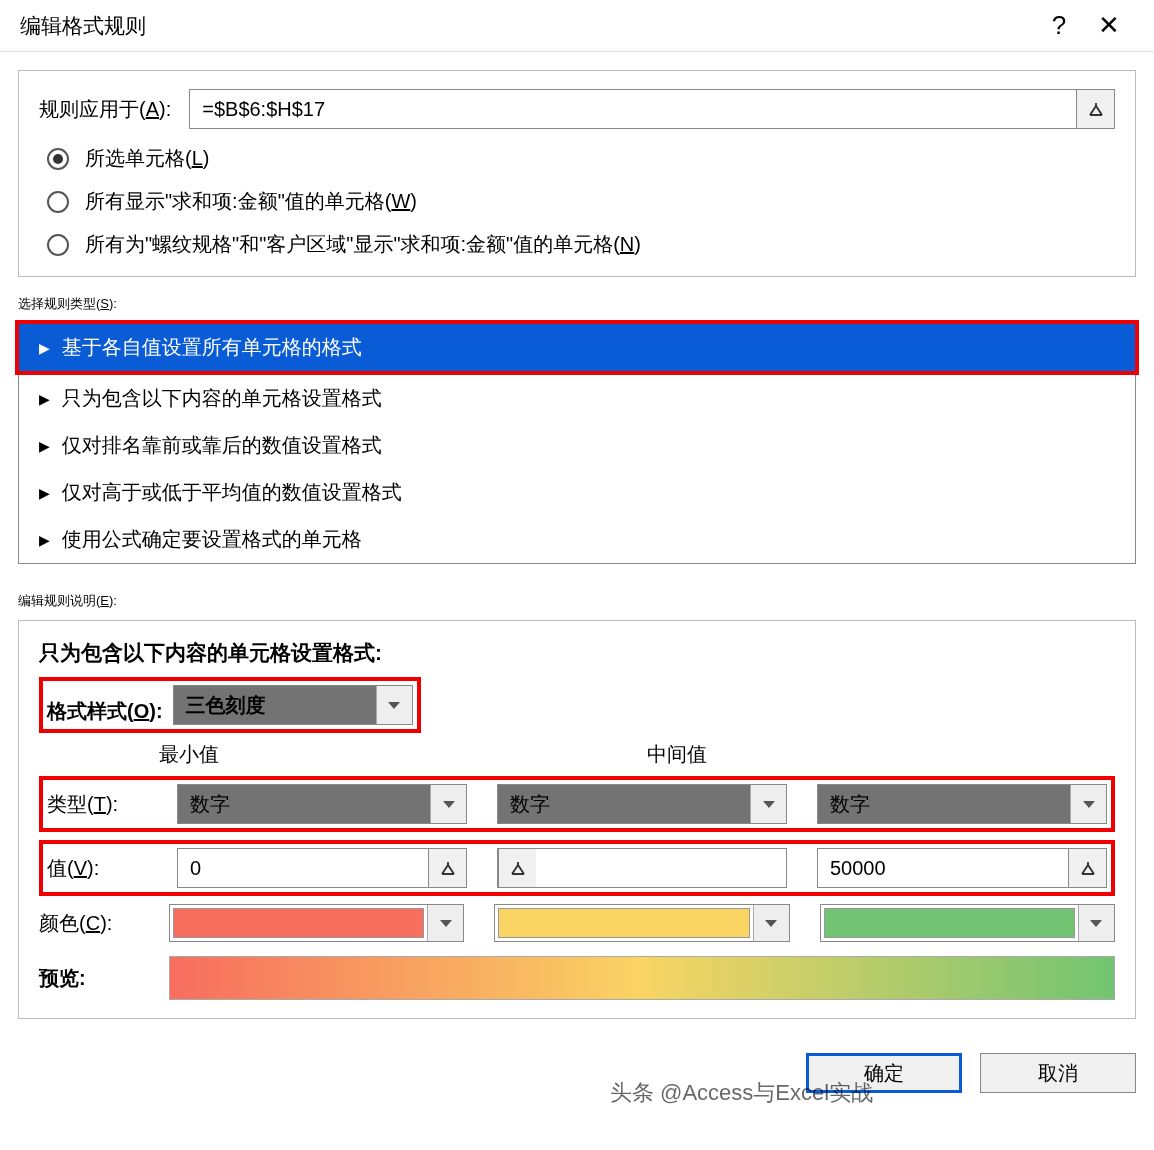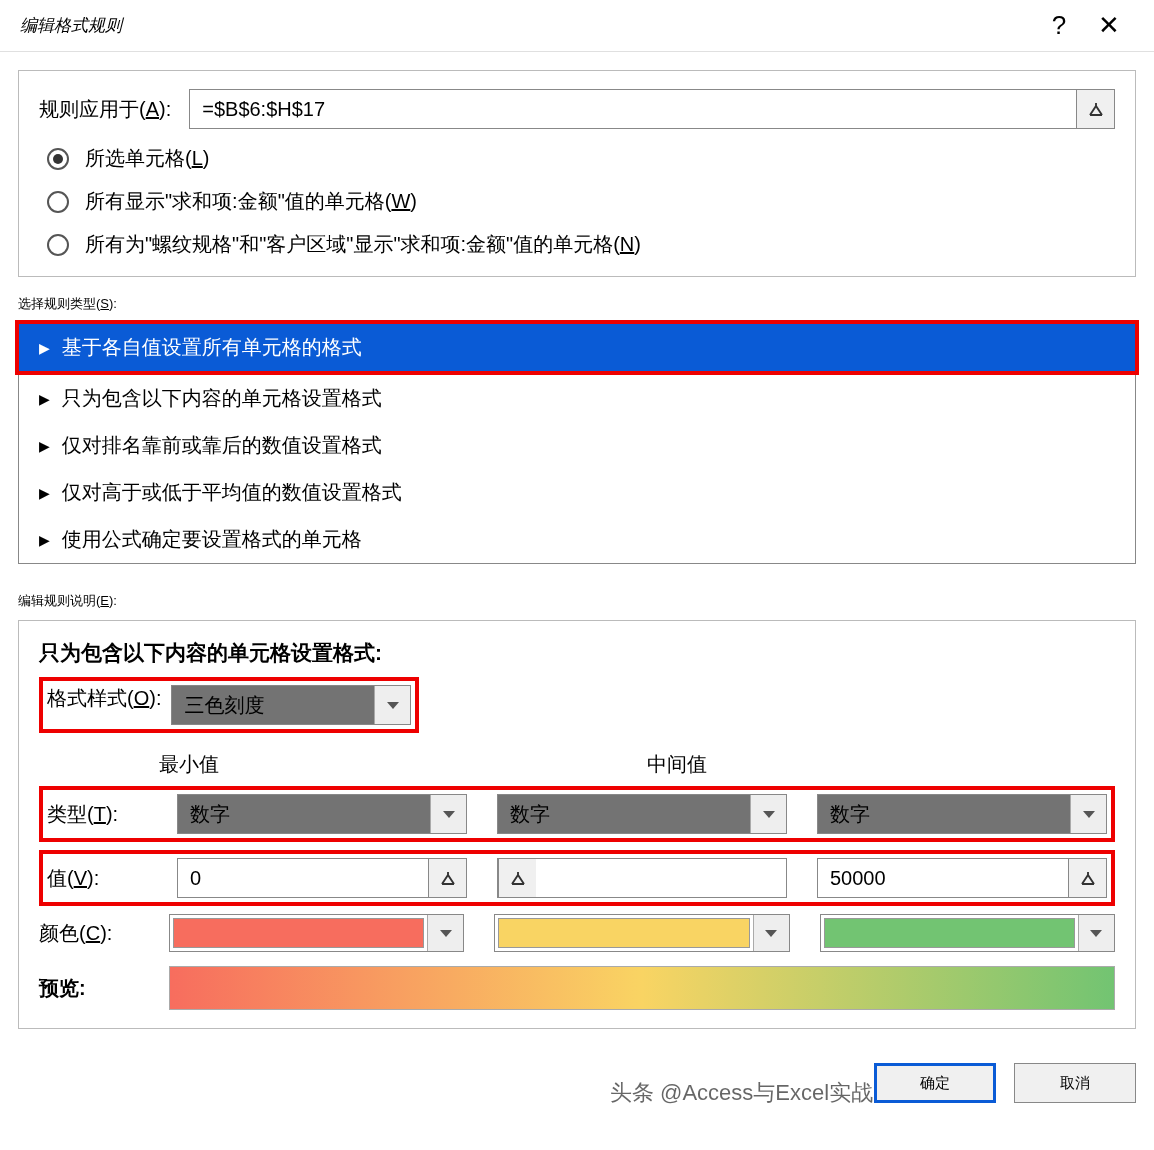--- a/index.html
+++ b/index.html
@@ -9,21 +9,21 @@
       background: #fff;
       width: 1154px;
     }
     .titlebar {
       display: flex;
       align-items: center;
       padding: 12px 20px;
       height: 52px;
       border-bottom: 1px solid #e0e0e0;
     }
-    .titlebar .title { flex: 1; font-size: 17px; font-style: italic; }
+    .titlebar .title { flex: 1; font-size: 21px; }
     .titlebar .btn {
       width: 50px; height: 40px;
       display: flex; align-items: center; justify-content: center;
       font-size: 26px; font-weight: 300;
       cursor: pointer;
     }
     .section {
       margin: 18px;
       padding: 18px 20px;
       border: 1px solid #bbb;
@@ -81,21 +81,21 @@
     .arrow {
       margin-right: 12px;
       font-size: 14px;
     }
     .red-box {
       border: 4px solid #e00;
       padding: 4px;
       margin-bottom: 8px;
     }
     .subheading { font-weight: bold; font-size: 21px; margin-bottom: 10px; }
-    .hl-row { display: flex; align-items: flex-start; }
+    .hl-row { display: flex; align-items: flex-end; font-weight: bold; }
     .hl-label { width: 100px; font-size: 20px; }
     .dropdown {
       display: flex;
       align-items: center;
       border: 1px solid #888;
       height: 40px;
       background: #737373;
     }
     .dropdown span { padding: 0 12px; flex: 1; font-size: 20px; }
     .dd-btn {
@@ -136,22 +136,22 @@
       border: 1px solid #aaa;
       background: linear-gradient(to right, #f76d5e, #f9d463, #72c472);
     }
     .footer {
       display: flex;
       justify-content: flex-end;
       padding: 16px 18px;
       gap: 18px;
     }
     .footer button {
-      width: 122px; height: 40px;
-      font-size: 15px;
+      width: 156px; height: 40px;
+      font-size: 20px;
       background: #f0f0f0;
       border: 1px solid #888;
       cursor: pointer;
     }
     .footer button.primary {
       border: 3px solid #0a5bd6;
     }
     .watermark {
       position: absolute;
       font-size: 22px;
@@ -239,21 +239,21 @@
       <div class="label" style="margin-right:10px;">
         <span>格式样式(<span class="underline">O</span>):</span>
       </div>
       <div class="dropdown" style="width:240px;">
         <span>三色刻度</span>
         <div class="dd-btn"></div>
       </div>
     </div>
   </div>
 
-  <div class="cols" style="margin-top:10px;">
+  <div class="cols" style="">
     <div style="width:100px;"></div>
     <div class="col">
           <div class="col-head">最小值</div>
         </div>
     <div class="col">
           <div class="col-head">中间值</div>
         </div>
   </div>
 
   <div class="red-box">

